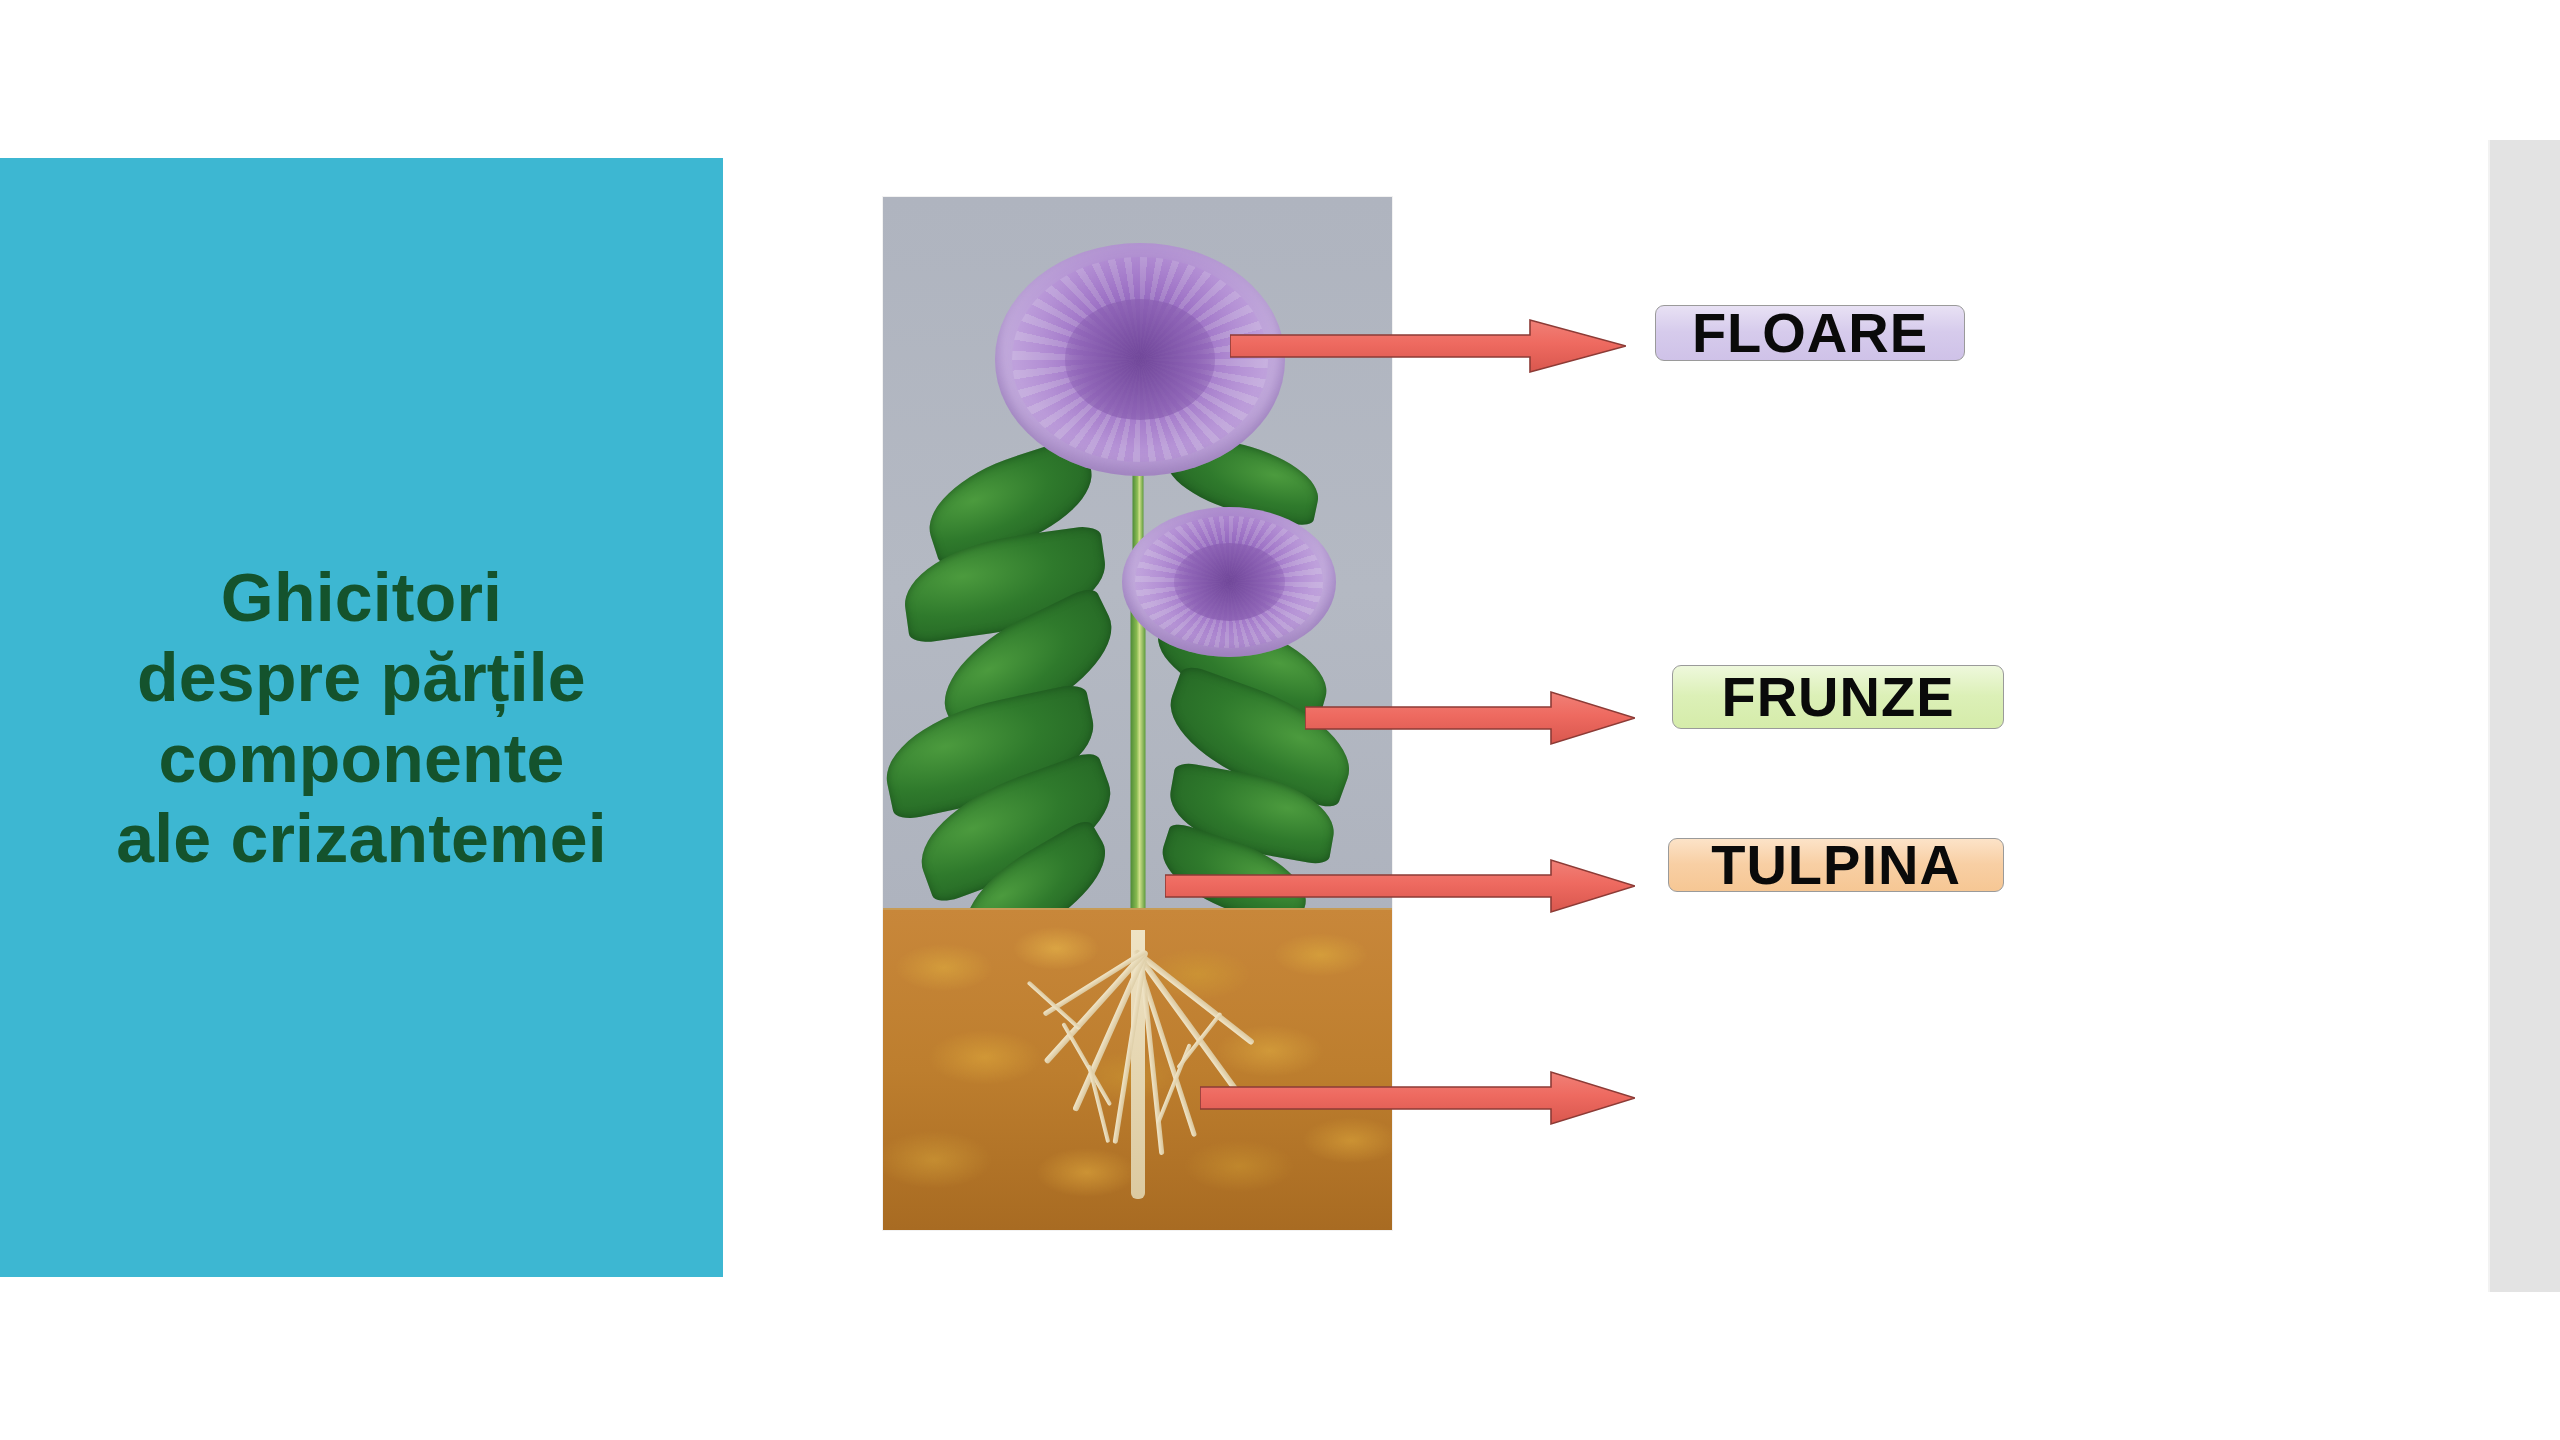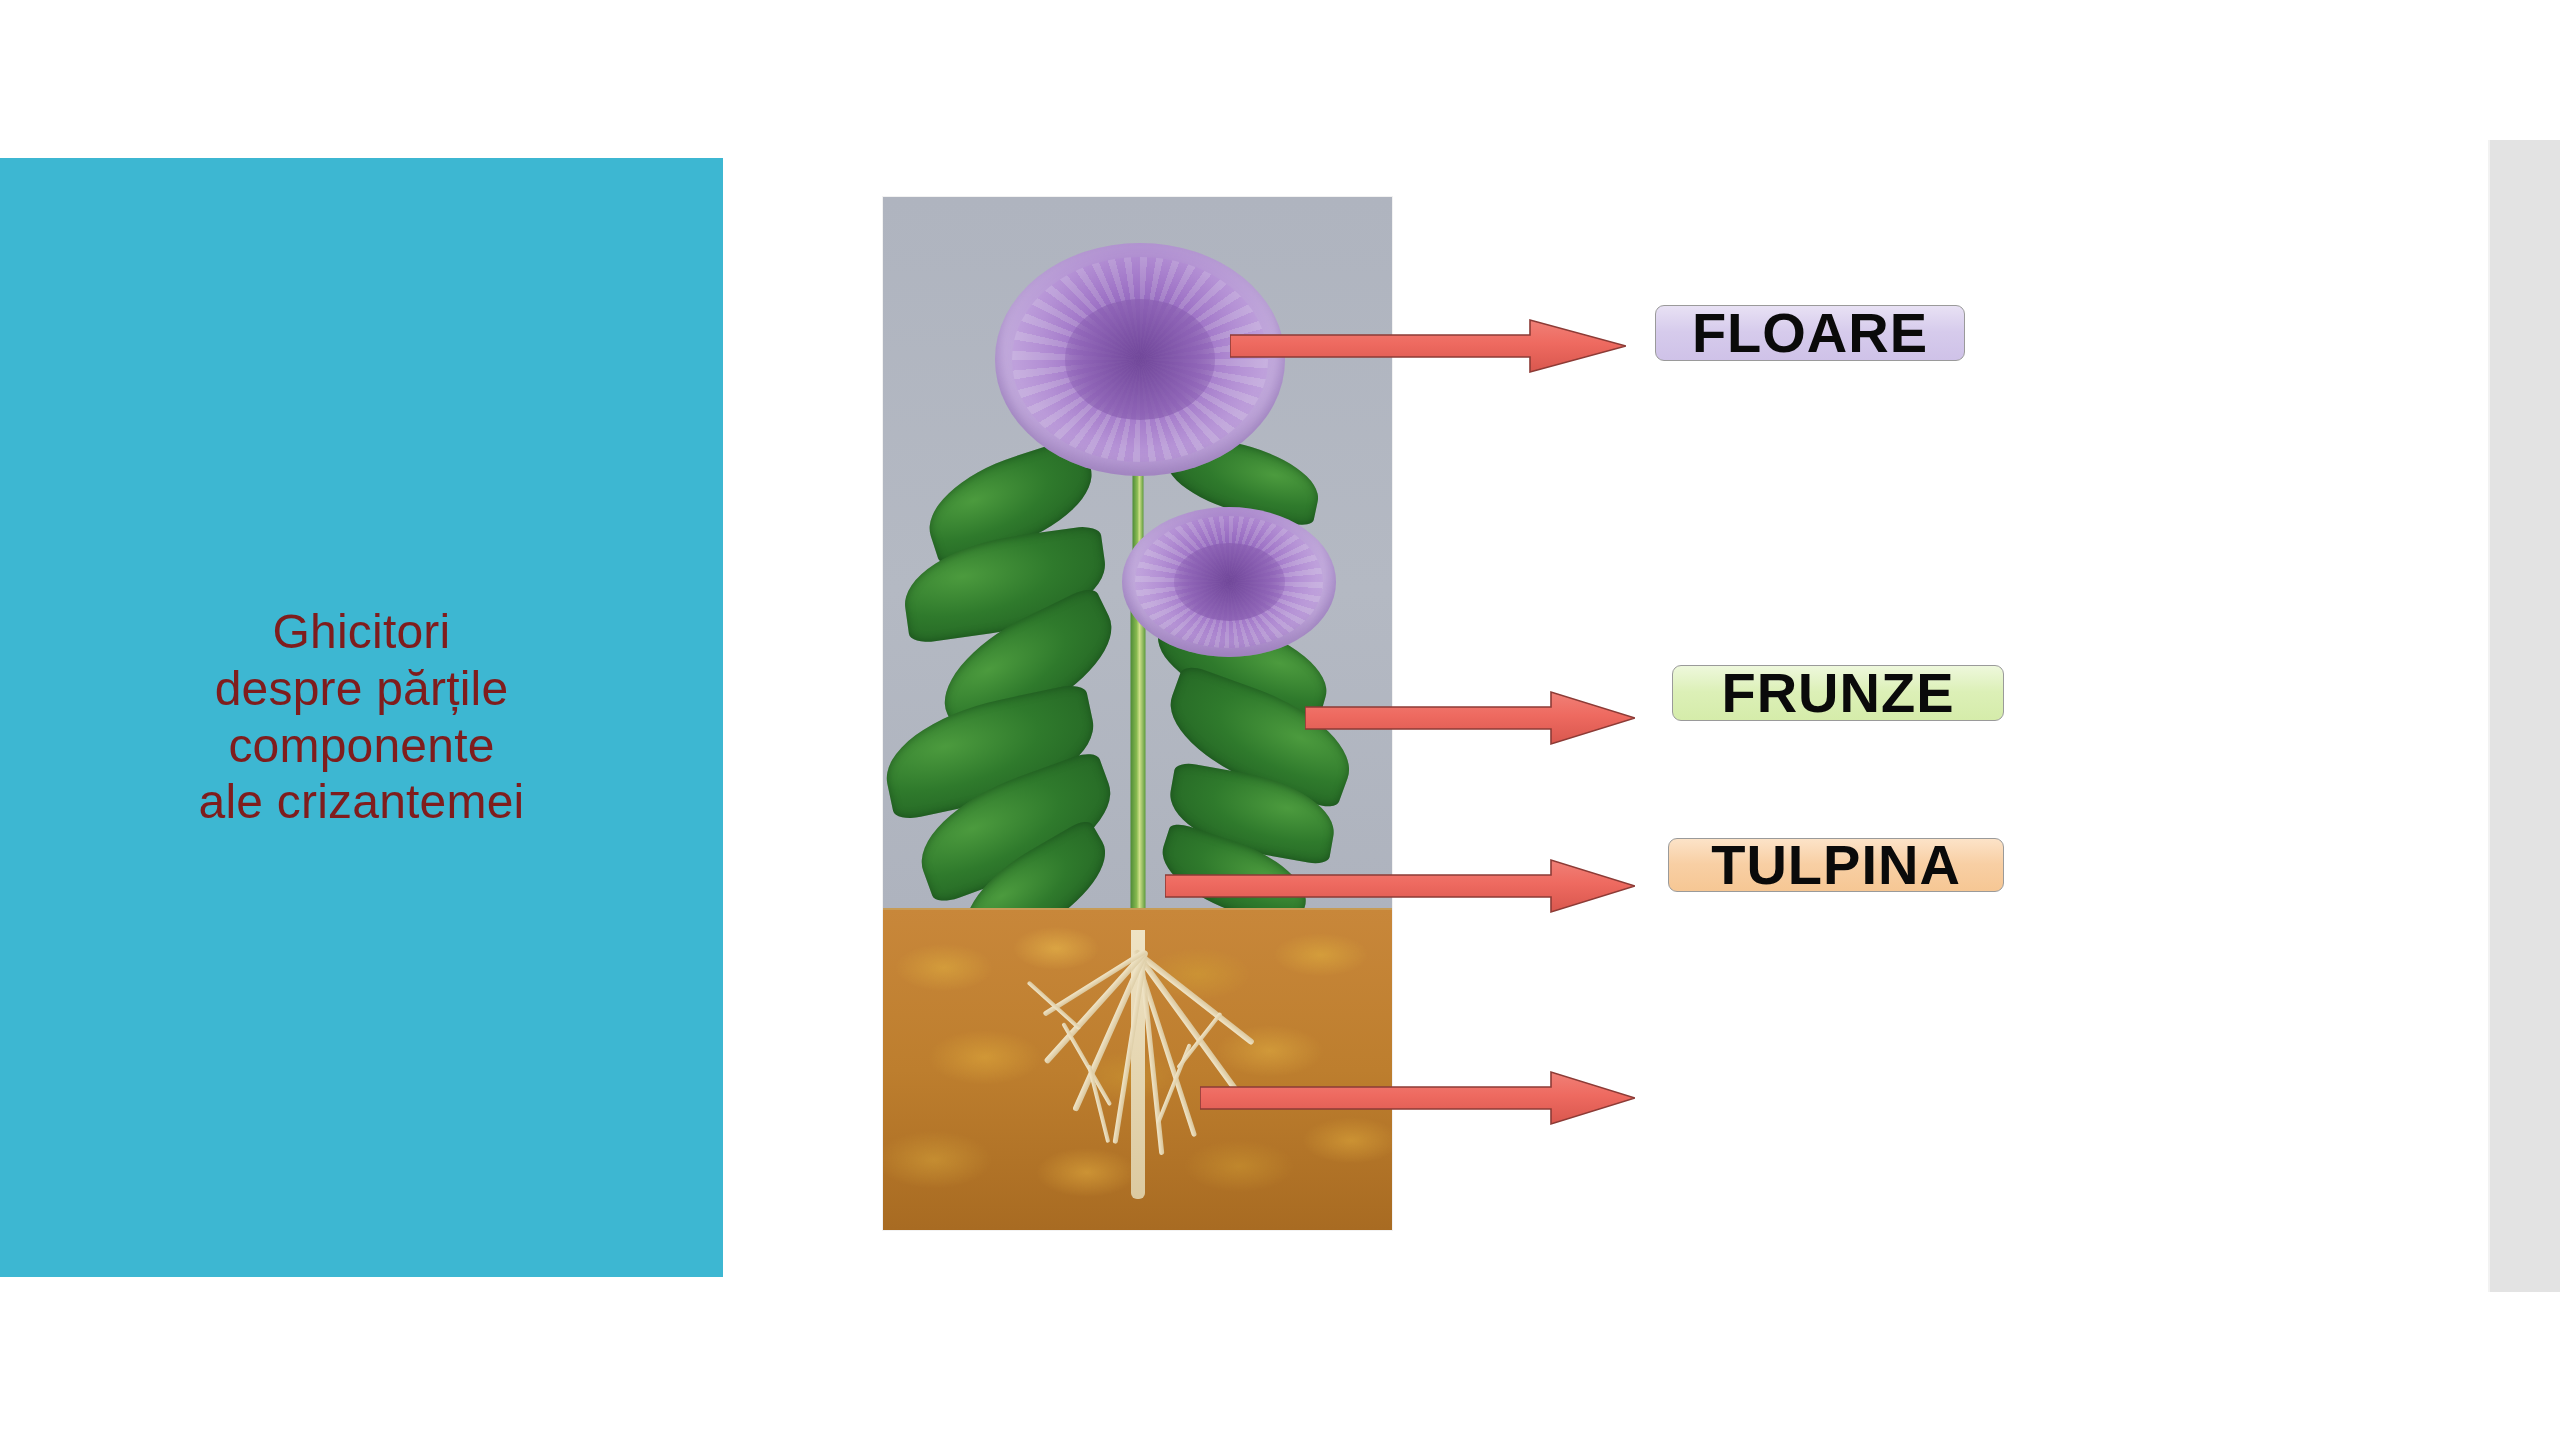--- a/index.html
+++ b/index.html
@@ -28,24 +28,24 @@
     left: 0;
     top: 158px;
     width: 723px;
     height: 1119px;
     background: #3DB7D2;
     display: flex;
     align-items: center;
     justify-content: center;
   }
   #title-text {
-    color: #7f1d1d;
+    color: #14532d;
     font-family: "Liberation Sans", sans-serif;
-    font-size: 48px;
-    font-weight: 400;
+    font-size: 68px;
+    font-weight: 700;
     line-height: 1.18;
     text-align: center;
     letter-spacing: 0.2px;
     padding: 0 22px;
     white-space: pre-line;
   }
 
   
   #right-panel {
     position: absolute;
@@ -324,21 +324,21 @@
         </linearGradient>
       </defs>
       <path d="M0,17 L351,17 L351,2 L435,28 L351,54 L351,39 L0,39 Z" fill="url(#agrad4)" stroke="#8C3B36" stroke-width="1.6"></path>
     </svg>
   </div>
 
   <div class="label-box" id="label-floare" style="left:1655px; top:305px; width:310px; height:56px;">
     <span class="label-text">FLOARE</span>
   </div>
 
-  <div class="label-box" id="label-frunze" style="left:1672px; top:665px; width:332px; height:56px;">
+  <div class="label-box" id="label-frunze" style="left:1672px; top:665px; width:332px; height:64px;">
     <span class="label-text">FRUNZE</span>
   </div>
 
   <div class="label-box" id="label-tulpina" style="left:1668px; top:838px; width:336px; height:54px;">
     <span class="label-text">TULPINA</span>
   </div>
 
 
   <div id="right-panel"></div>
 

